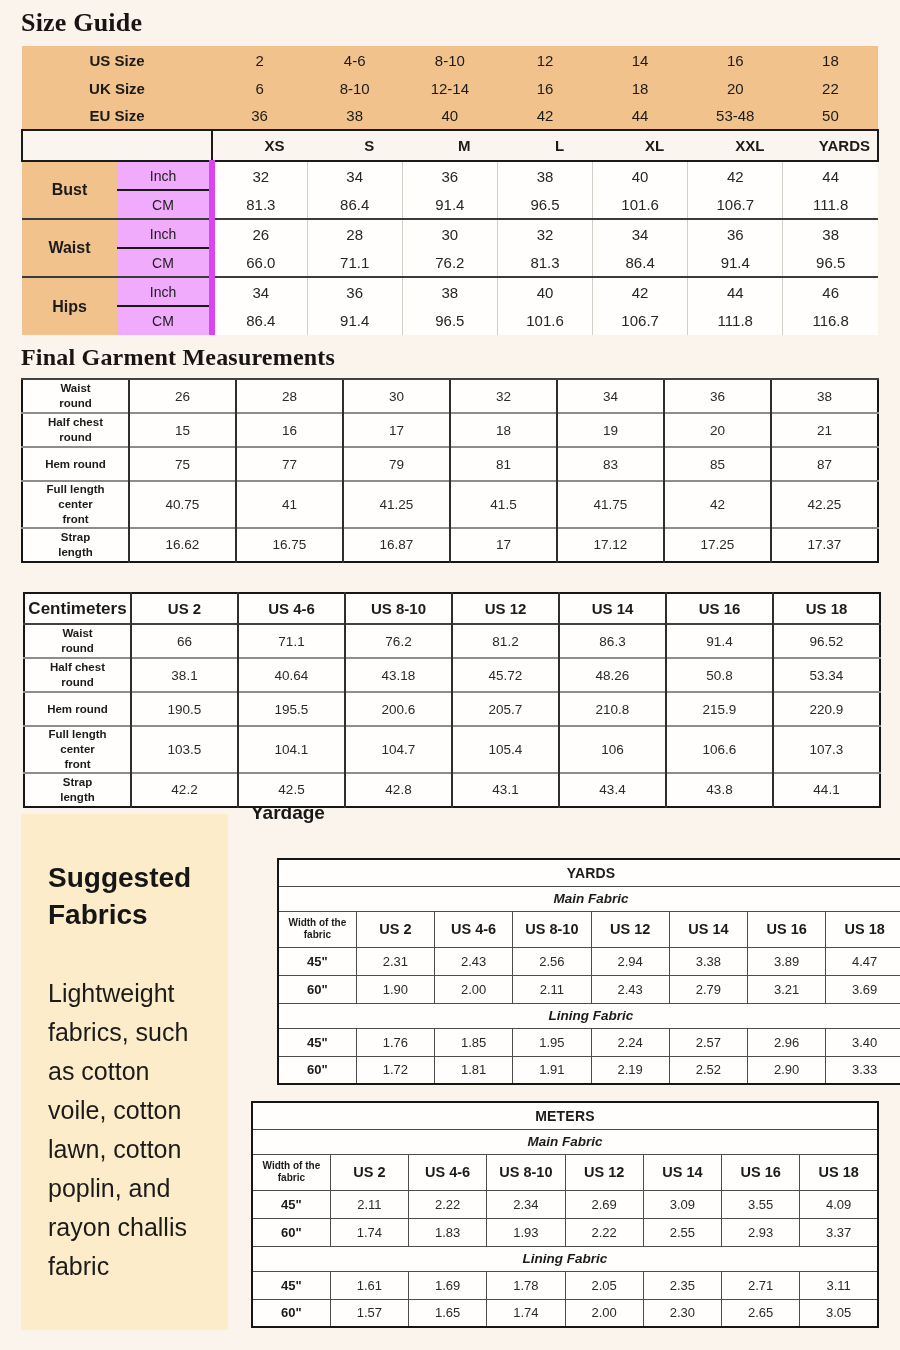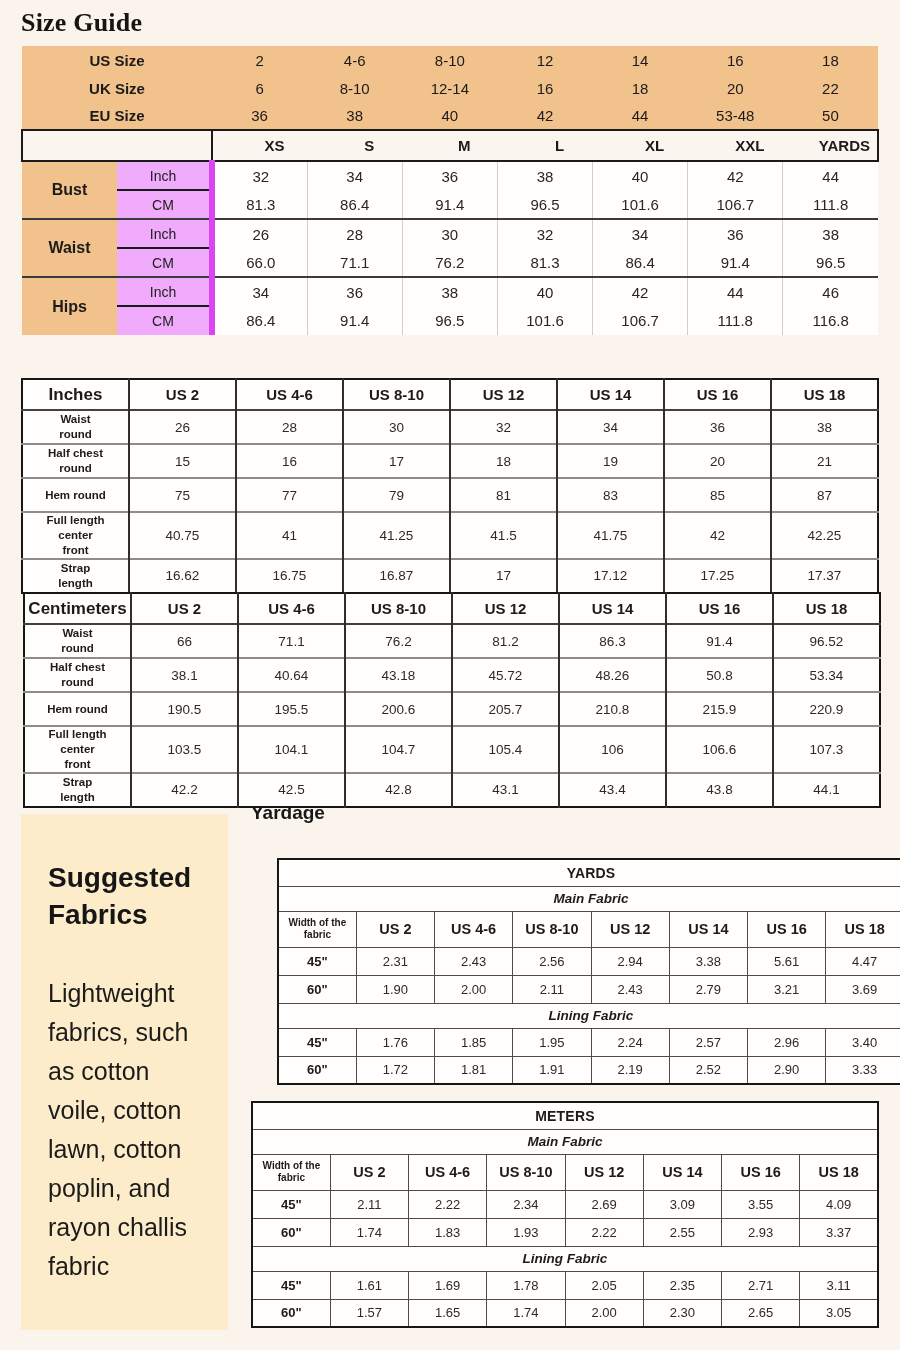--- a/index.html
+++ b/index.html
@@ -217,34 +217,25 @@
           <td class="data-cell vline">91.4</td>
           <td class="data-cell vline">96.5</td>
           <td class="data-cell vline">101.6</td>
           <td class="data-cell vline">106.7</td>
           <td class="data-cell vline">111.8</td>
           <td class="data-cell vline">116.8</td>
         </tr>
       </tbody>
   </table>
 
+  <h2 class="serif-title" id="garment-title">Final Garment Measurements</h2>
 
   <div id="garment-inches">
       <table class="g-table">
         <tbody>
-          <tr class="g-head">
-            <td class="g-unit-head">Inches</td>
-            <td class="g-col-head">US 2</td>
-            <td class="g-col-head">US 4-6</td>
-            <td class="g-col-head">US 8-10</td>
-            <td class="g-col-head">US 12</td>
-            <td class="g-col-head">US 14</td>
-            <td class="g-col-head">US 16</td>
-            <td class="g-col-head">US 18</td>
-          </tr>
           <tr class="g-row g-first">
             <td class="g-row-label">Waist round</td>
             <td class="g-val">26</td>
             <td class="g-val">28</td>
             <td class="g-val">30</td>
             <td class="g-val">32</td>
             <td class="g-val">34</td>
             <td class="g-val">36</td>
             <td class="g-val">38</td>
           </tr>
@@ -384,21 +375,21 @@
             <td class="y-col-head">US 16</td>
             <td class="y-col-head">US 18</td>
           </tr>
           <tr class="y-row">
             <td class="y-row-label">45"</td>
             <td class="y-val">2.31</td>
             <td class="y-val">2.43</td>
             <td class="y-val">2.56</td>
             <td class="y-val">2.94</td>
             <td class="y-val">3.38</td>
-            <td class="y-val">5.61</td>
+            <td class="y-val">3.89</td>
             <td class="y-val">4.47</td>
           </tr>
           <tr class="y-row">
             <td class="y-row-label">60"</td>
             <td class="y-val">1.90</td>
             <td class="y-val">2.00</td>
             <td class="y-val">2.11</td>
             <td class="y-val">2.43</td>
             <td class="y-val">2.79</td>
             <td class="y-val">3.21</td>

